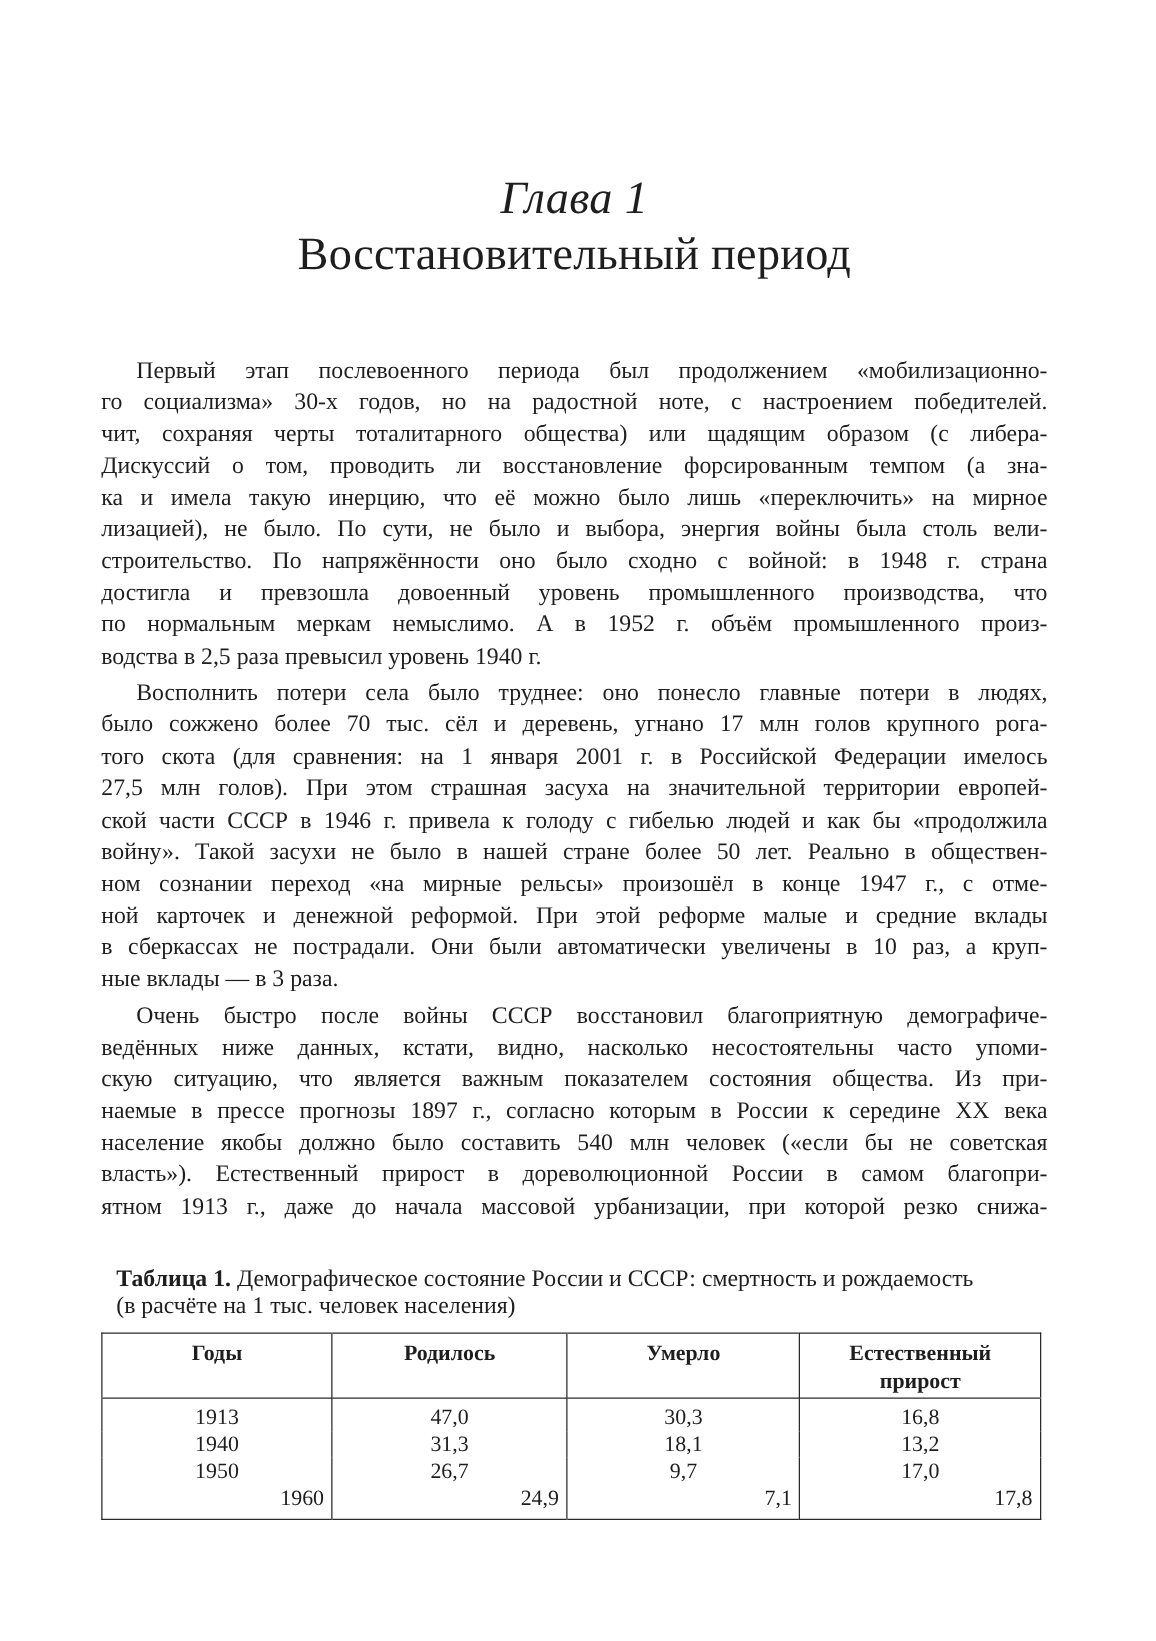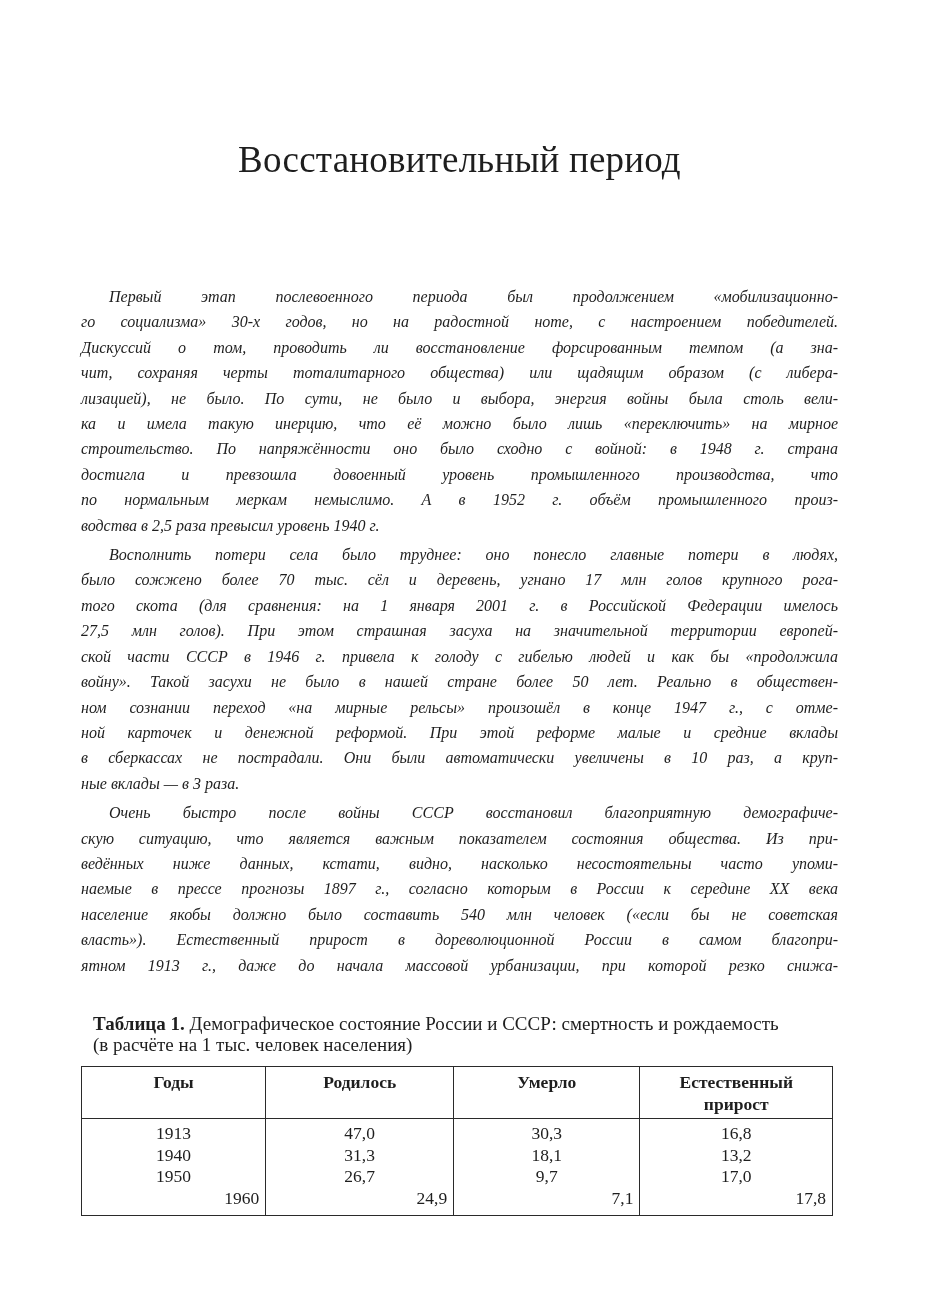--- a/index.html
+++ b/index.html
@@ -39,25 +39,24 @@
       font-size: 37px;
       line-height: 46px;
       display: block;
       letter-spacing: 0.2px;
     }
     .body-text {
       position: absolute;
       left: 0;
       top: 284px;
       width: 757px;
-      font-size: 16px;
+      font-size: 19px;
       line-height: 25.4px;
       text-align: justify;
       hyphens: manual;
-      font-style: italic;
     }
     .line {
       display: block;
       text-align: justify;
       text-align-last: justify;
       white-space: nowrap;
     }
     .line.last {
       text-align-last: left;
     }
@@ -114,52 +113,53 @@
     .col-born { width: 188px; }
     .col-died { width: 188px; }
     .col-growth { width: 188px; }
   </style>
 </head>
 <body>
 
 <div class="page">
 
   <div class="chapter-heading">
+    <span class="chapter-number">Глава 1</span>
     <span class="chapter-title">Восстановительный период</span>
   </div>
 
   <div class="body-text">
     <div class="p-block">
       <span class="line first">Первый этап послевоенного периода был продолжением «мобилизационно-</span>
       <span class="line">го социализма» 30-х годов, но на радостной ноте, с настроением победителей.</span>
+      <span class="line">чит, сохраняя черты тоталитарного общества) или щадящим образом (с либера-</span>
       <span class="line">Дискуссий о том, проводить ли восстановление форсированным темпом (а зна-</span>
-      <span class="line">чит, сохраняя черты тоталитарного общества) или щадящим образом (с либера-</span>
+      <span class="line">ка и имела такую инерцию, что её можно было лишь «переключить» на мирное</span>
       <span class="line">лизацией), не было. По сути, не было и выбора, энергия войны была столь вели-</span>
-      <span class="line">ка и имела такую инерцию, что её можно было лишь «переключить» на мирное</span>
       <span class="line">строительство. По напряжённости оно было сходно с войной: в 1948 г. страна</span>
       <span class="line">достигла и превзошла довоенный уровень промышленного производства, что</span>
       <span class="line">по нормальным меркам немыслимо. А в 1952 г. объём промышленного произ-</span>
       <span class="line last">водства в 2,5 раза превысил уровень 1940 г.</span>
     </div>
     <div class="p-block">
       <span class="line first">Восполнить потери села было труднее: оно понесло главные потери в людях,</span>
       <span class="line">было сожжено более 70 тыс. сёл и деревень, угнано 17 млн голов крупного рога-</span>
       <span class="line">того скота (для сравнения: на 1 января 2001 г. в Российской Федерации имелось</span>
       <span class="line">27,5 млн голов). При этом страшная засуха на значительной территории европей-</span>
       <span class="line">ской части СССР в 1946 г. привела к голоду с гибелью людей и как бы «продолжила</span>
       <span class="line">войну». Такой засухи не было в нашей стране более 50 лет. Реально в обществен-</span>
       <span class="line">ном сознании переход «на мирные рельсы» произошёл в конце 1947 г., с отме-</span>
       <span class="line">ной карточек и денежной реформой. При этой реформе малые и средние вклады</span>
       <span class="line">в сберкассах не пострадали. Они были автоматически увеличены в 10 раз, а круп-</span>
       <span class="line last">ные вклады — в 3 раза.</span>
     </div>
     <div class="p-block">
       <span class="line first">Очень быстро после войны СССР восстановил благоприятную демографиче-</span>
+      <span class="line">ведённых ниже данных, кстати, видно, насколько несостоятельны часто упоми-</span>
       <span class="line">скую ситуацию, что является важным показателем состояния общества. Из при-</span>
-      <span class="line">ведённых ниже данных, кстати, видно, насколько несостоятельны часто упоми-</span>
       <span class="line">наемые в прессе прогнозы 1897 г., согласно которым в России к середине XX века</span>
       <span class="line">население якобы должно было составить 540 млн человек («если бы не советская</span>
       <span class="line">власть»). Естественный прирост в дореволюционной России в самом благопри-</span>
       <span class="line">ятном 1913 г., даже до начала массовой урбанизации, при которой резко снижа-</span>
     </div>
   </div>
 
   <div class="caption">
     <span class="caption-label">Таблица 1.</span><span> Демографическое состояние России и СССР: смертность и рождаемость</span><br>
     <span>(в расчёте на 1 тыс. человек населения)</span>

